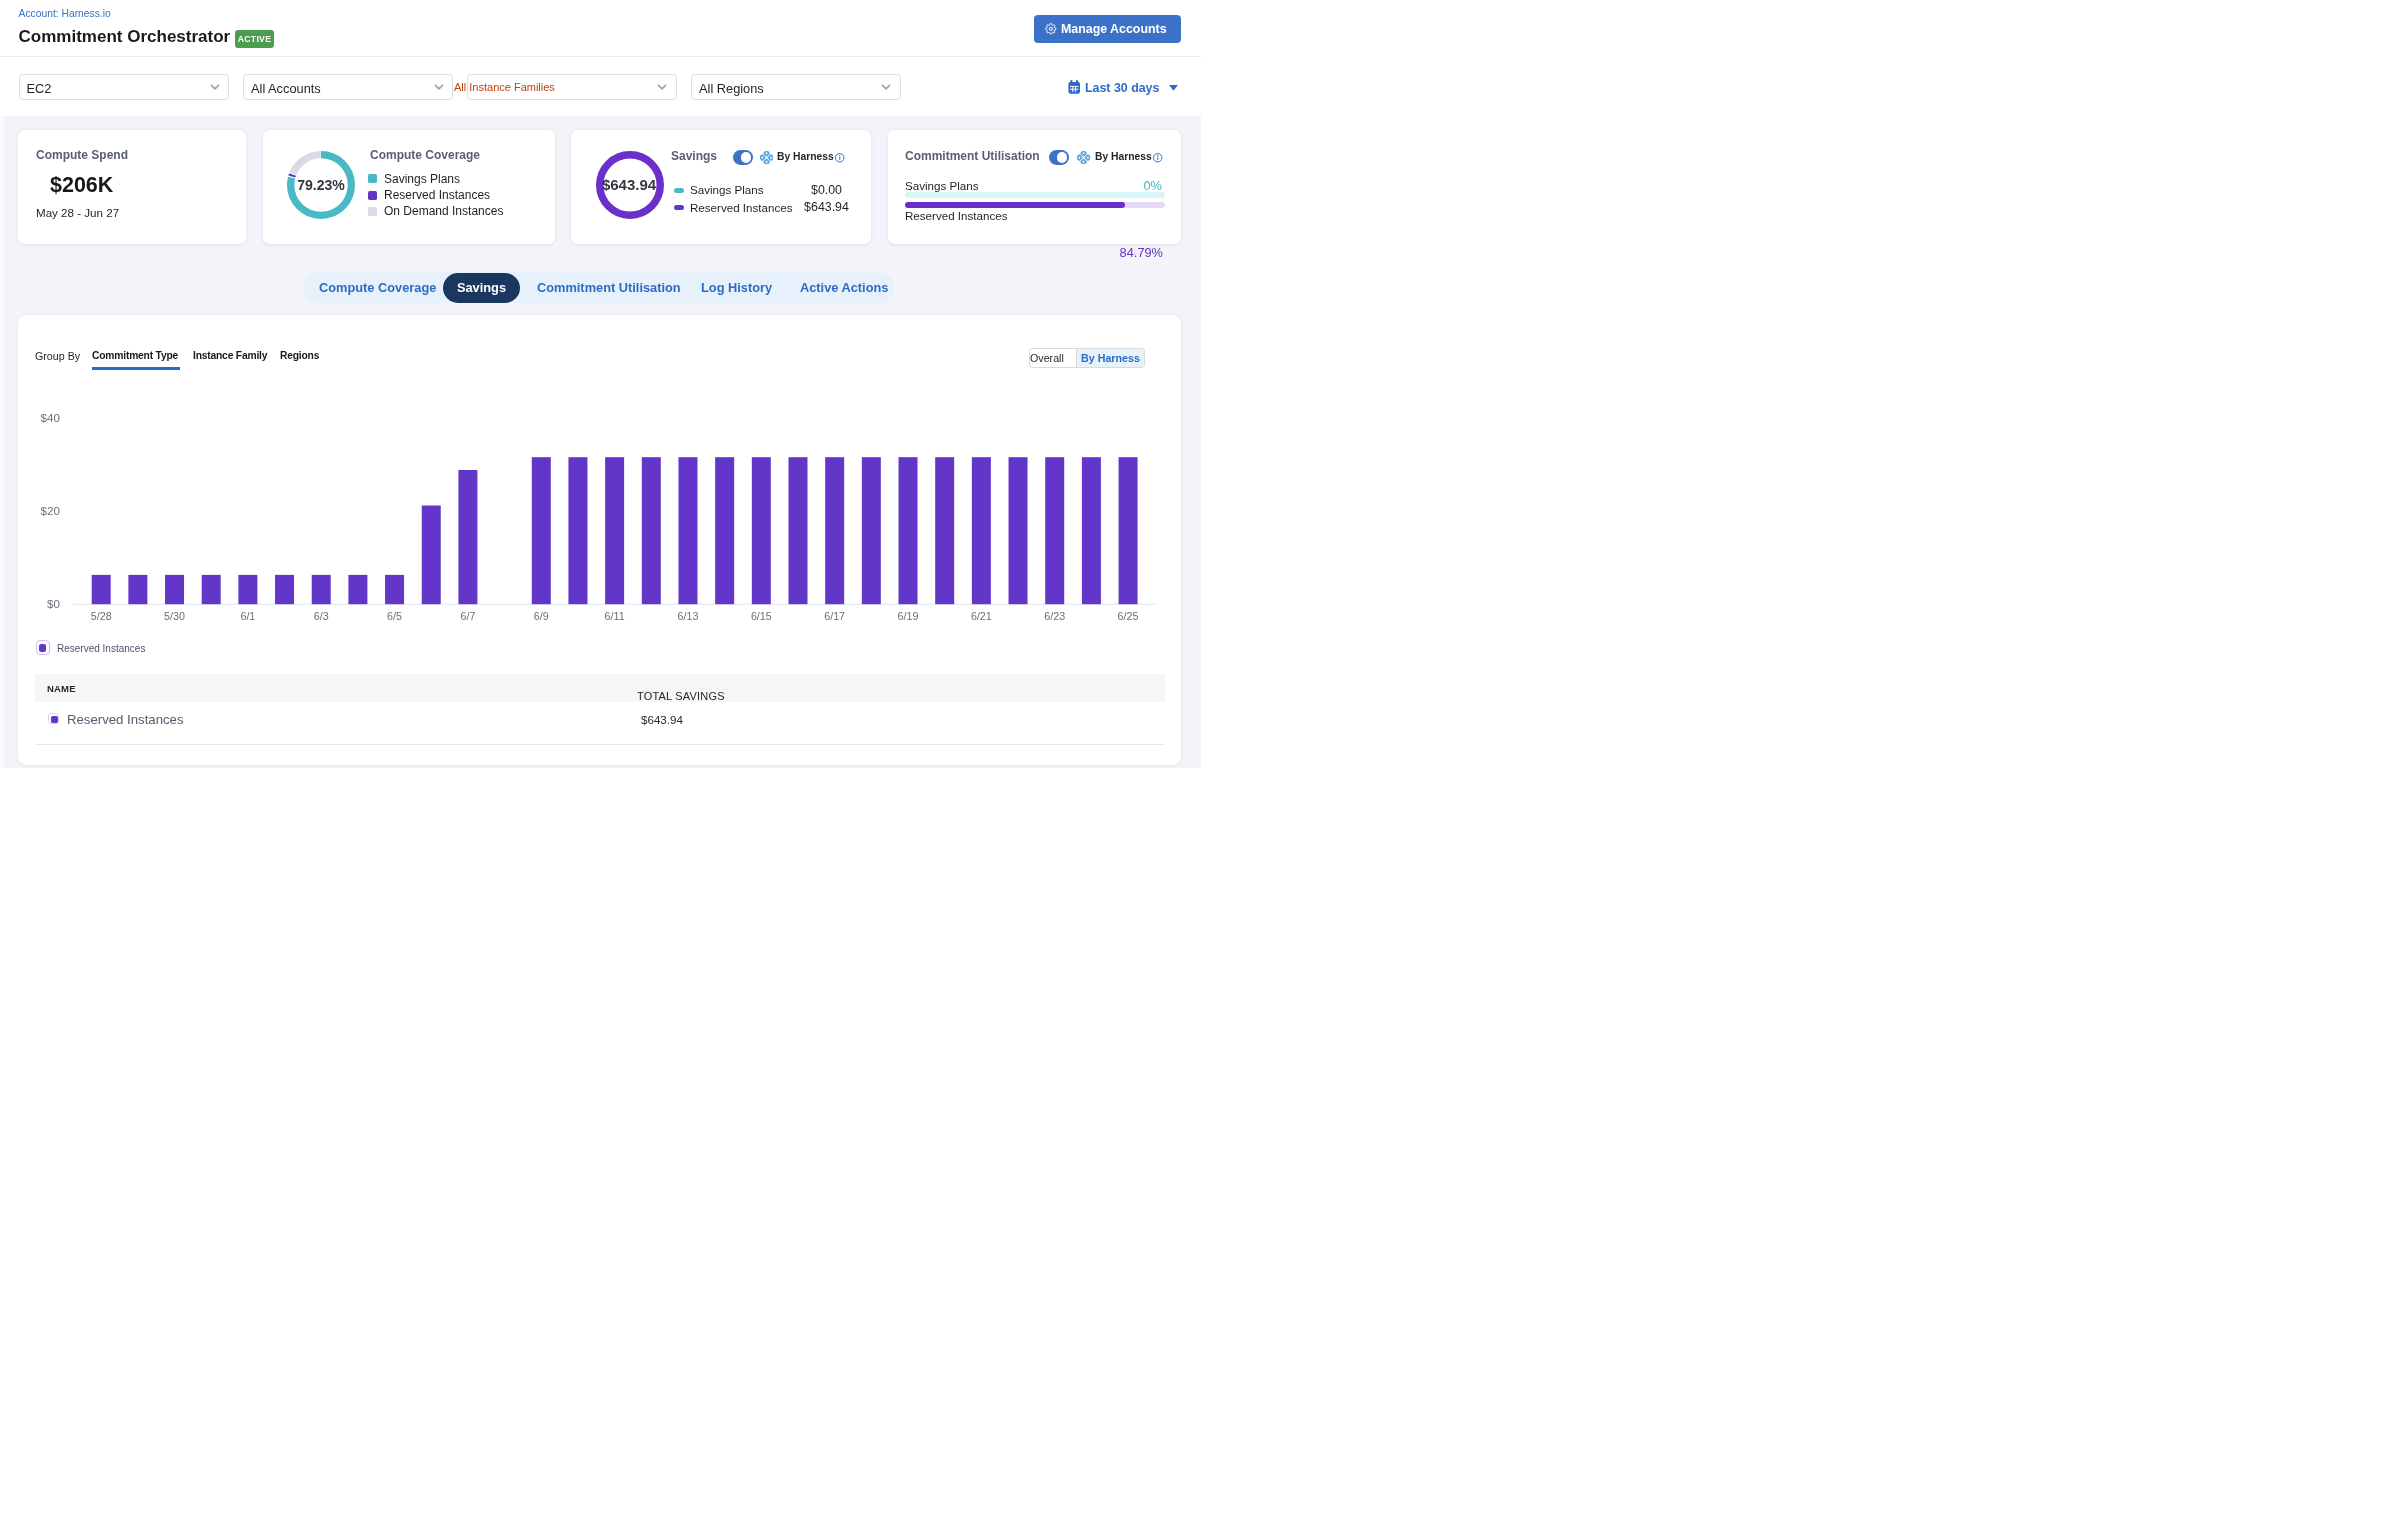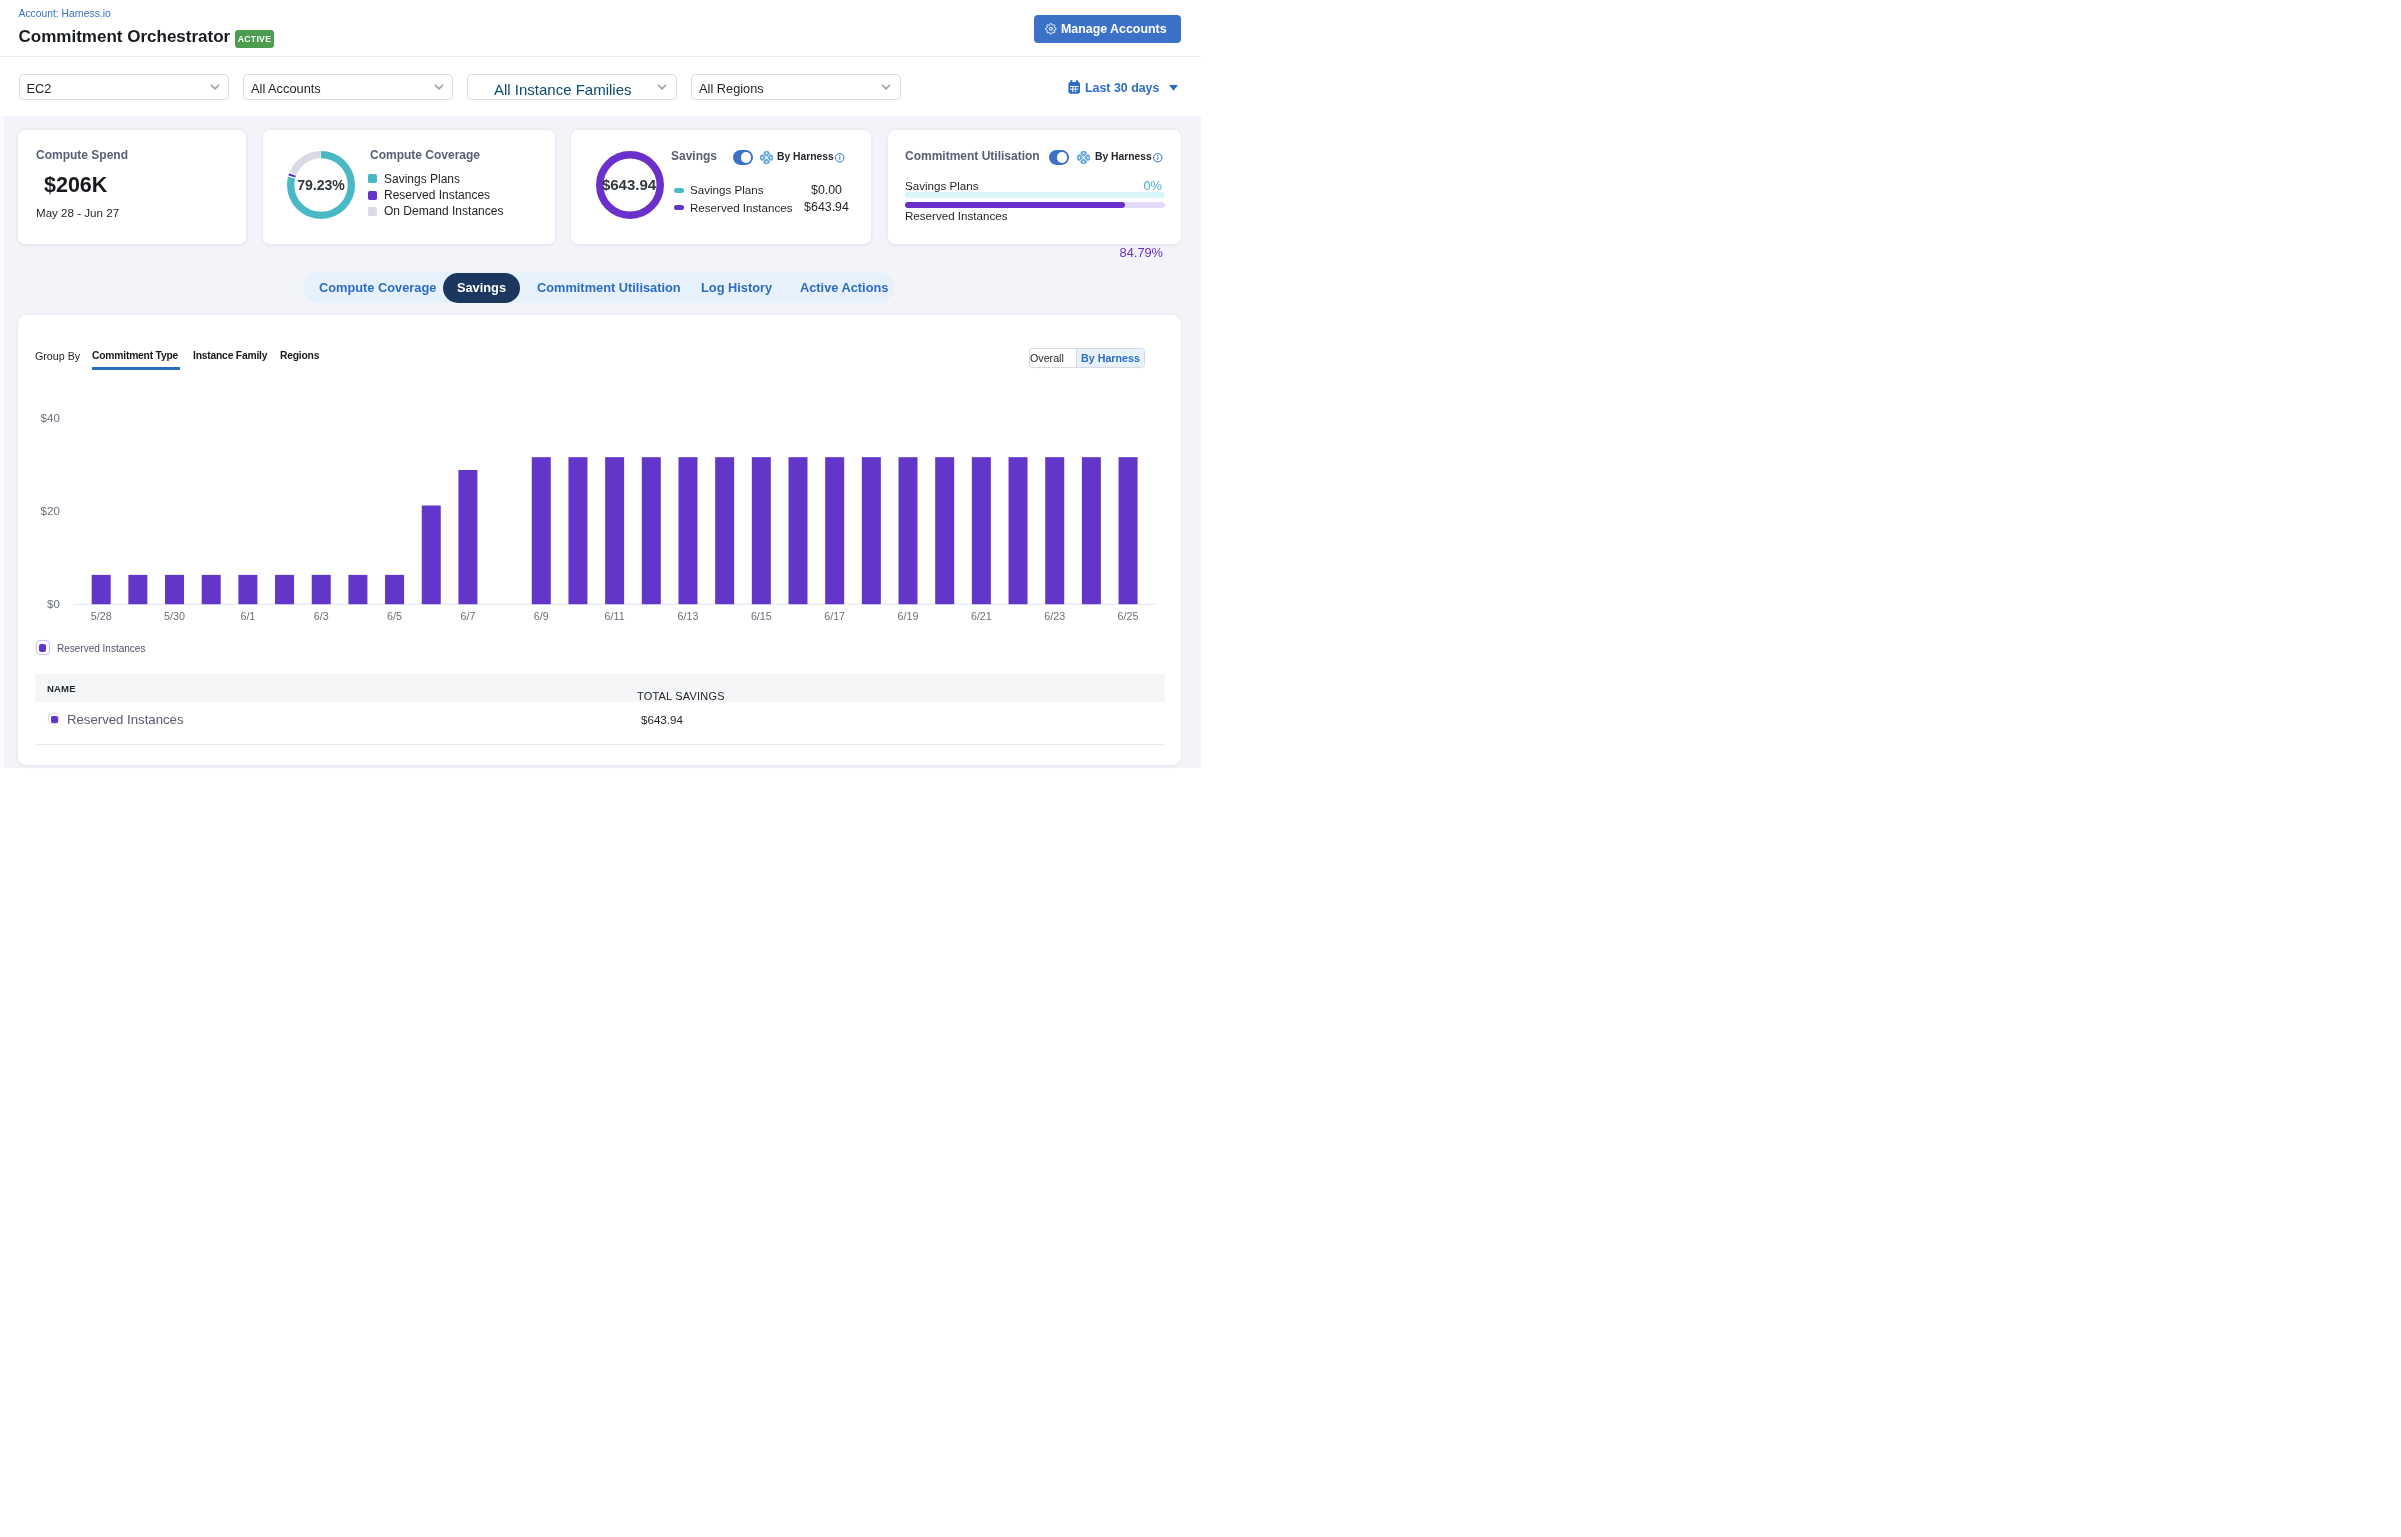--- a/index.html
+++ b/index.html
@@ -23,21 +23,21 @@
     </svg>
   <div class="abs" style="left:1061px; top:22px; font-size:12.4px; font-weight:bold; color:#fff;">Manage Accounts</div>
   <div class="abs" style="left:0; top:56px; width:1201px; height:0.8px; background:#e9ebf1;"></div>
 
   <div class="abs" style="left:19.4px; top:74px; width:210px; height:26px; border:0.8px solid #d8dbe8; border-radius:4.1px;"></div>
   <div class="abs" style="left:243px; top:74px; width:210px; height:26px; border:0.8px solid #d8dbe8; border-radius:4.1px;"></div>
   <div class="abs" style="left:467px; top:74px; width:210px; height:26px; border:0.8px solid #d8dbe8; border-radius:4.1px;"></div>
   <div class="abs" style="left:691px; top:74px; width:210px; height:26px; border:0.8px solid #d8dbe8; border-radius:4.1px;"></div>
   <div class="abs" style="left:26.4px; top:81px; font-size:12.8px; color:#1e2126;">EC2</div>
   <div class="abs" style="left:251px; top:81px; font-size:12.8px; color:#1e2126;">All Accounts</div>
-  <div class="abs" style="left:494px; top:81px; font-size:15px; color:#0c4a6e;">All Instance Families</div>
+  <div class="abs" style="left:454px; top:81px; font-size:11px; color:#c2410c;">All Instance Families</div>
   <div class="abs" style="left:699px; top:81px; font-size:12.8px; color:#1e2126;">All Regions</div>
   <svg class="abs" style="left:210px; top:84px;" width="10" height="6.6" viewBox="0 0 12 8">
       <polyline points="1.5,1.5 6,6 10.5,1.5" fill="none" stroke="#9aa0ae" stroke-width="2" stroke-linecap="round"></polyline>
     </svg>
   <svg class="abs" style="left:434px; top:84px;" width="10" height="6.6" viewBox="0 0 12 8">
       <polyline points="1.5,1.5 6,6 10.5,1.5" fill="none" stroke="#9aa0ae" stroke-width="2" stroke-linecap="round"></polyline>
     </svg>
   <svg class="abs" style="left:657px; top:84px;" width="10" height="6.6" viewBox="0 0 12 8">
       <polyline points="1.5,1.5 6,6 10.5,1.5" fill="none" stroke="#9aa0ae" stroke-width="2" stroke-linecap="round"></polyline>
     </svg>
@@ -61,21 +61,21 @@
     </svg>
   <div class="abs" style="left:0; top:116px; width:1201px; height:652px; background:#f2f4f9;"></div>
   <div class="abs" style="left:0; top:116px; width:4.1px; height:652px; background:#fafbfd;"></div>
 
   <div class="card" style="left:18px; width:228px;"></div>
   <div class="card" style="left:263px; width:292px;"></div>
   <div class="card" style="left:571px; width:300px;"></div>
   <div class="card" style="left:888px; width:293px;"></div>
 
   <div class="ct" style="left:36px; top:148px;">Compute Spend</div>
-  <div class="abs" style="left:44px; top:173px; font-size:21.5px; font-weight:bold; color:#17191d;">$206K</div>
+  <div class="abs" style="left:50px; top:173px; font-size:21.5px; font-weight:bold; color:#17191d;">$206K</div>
   <div class="abs" style="left:36px; top:206px; font-size:11.6px; color:#1e2126;">May 28 - Jun 27</div>
 
   <div class="ct" style="left:370px; top:148px;">Compute Coverage</div>
   <svg class="abs" style="left:287px; top:151px;" width="68" height="68" viewBox="0 0 82 82">
     <g transform="rotate(-90 41 41)">
       <circle cx="41" cy="41" r="36.6" fill="none" stroke="#4ab9c6" stroke-width="8.8" stroke-dasharray="181.2 230"></circle>
       <circle cx="41" cy="41" r="36.6" fill="none" stroke="#6236c9" stroke-width="8.8" stroke-dasharray="2.6 230" stroke-dashoffset="-182.6"></circle>
       <circle cx="41" cy="41" r="36.6" fill="none" stroke="#d9dae6" stroke-width="8.8" stroke-dasharray="42.9 230" stroke-dashoffset="-186.2"></circle>
     </g>
     <text x="41" y="47" text-anchor="middle" font-size="17" font-weight="bold" fill="#32383f">79.23%</text>

